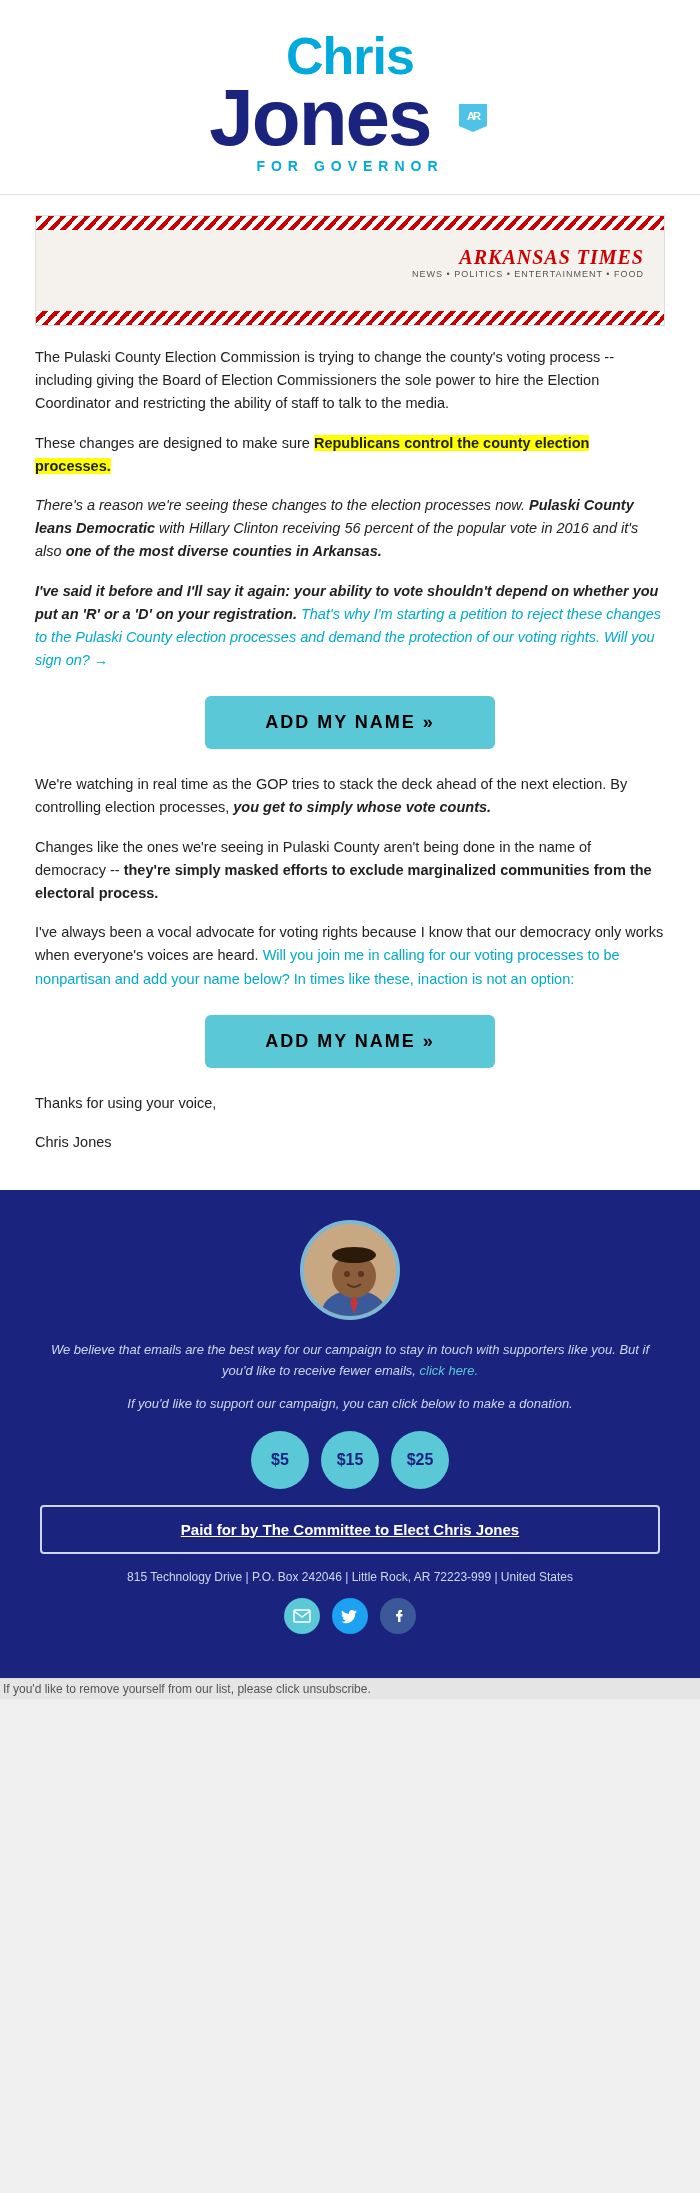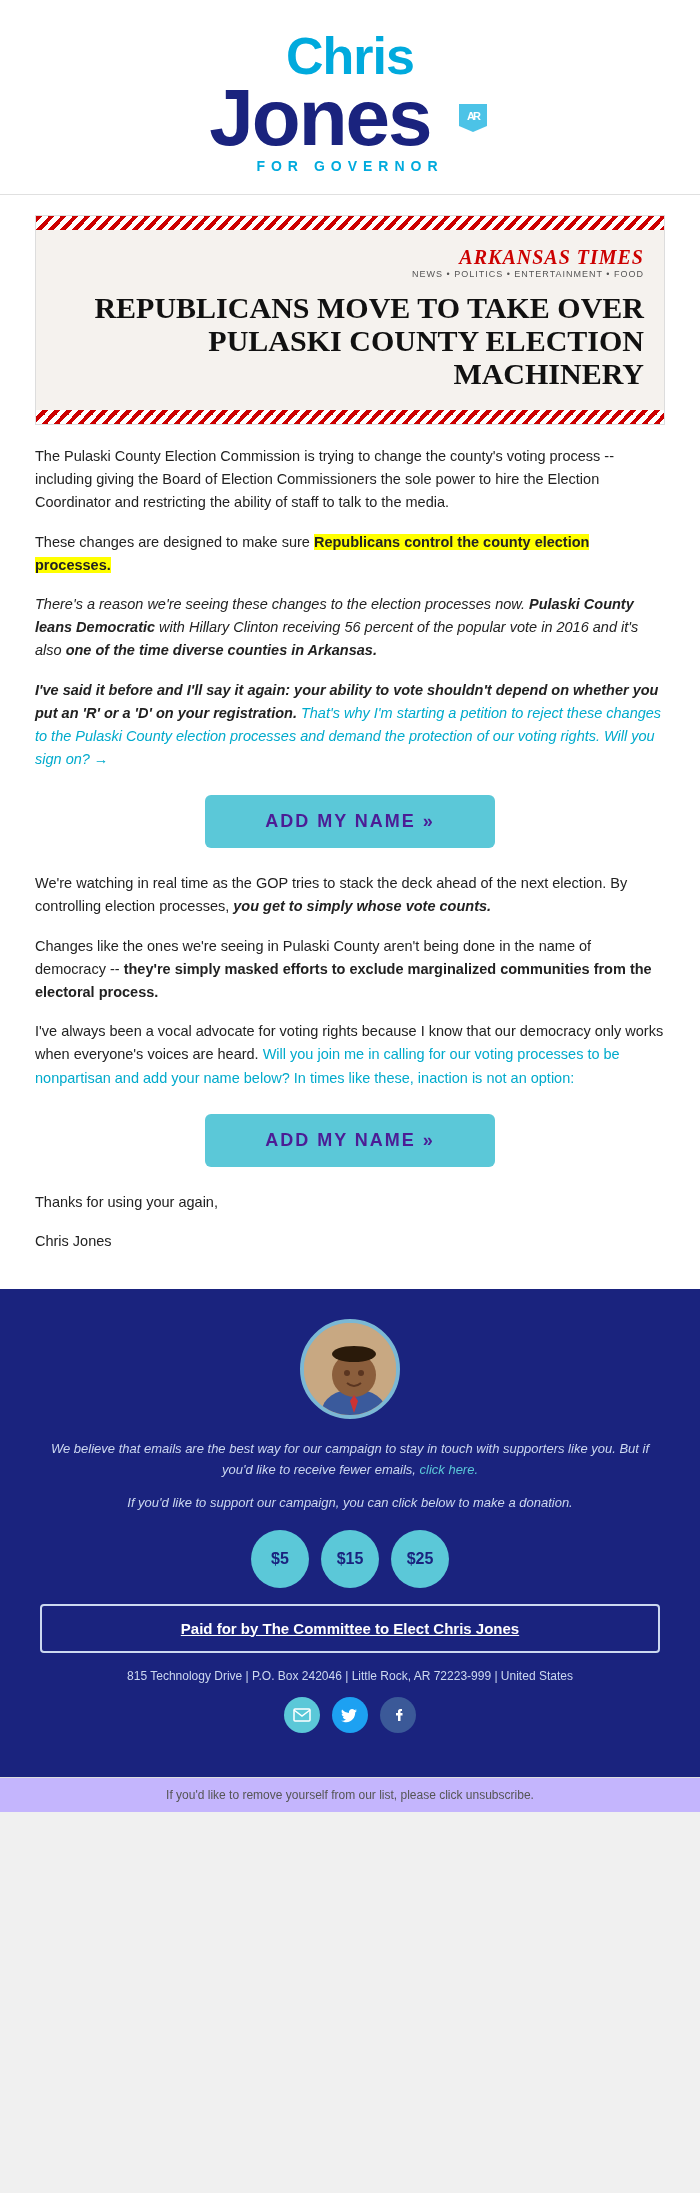--- a/index.html
+++ b/index.html
@@ -127,21 +127,21 @@
       text-decoration: none;
     }
     
     .cta-container {
       text-align: center;
       margin: 24px 0;
     }
     .cta-button {
       display: inline-block;
       background: #5bc8d8;
-      color: #4c1d95;
+      color: #000000;
       font-size: 18px;
       font-weight: 900;
       padding: 16px 60px;
       border-radius: 6px;
       text-decoration: none;
       letter-spacing: 2px;
       cursor: pointer;
       border: none;
     }
     
@@ -220,23 +220,22 @@
       display: flex;
       align-items: center;
       justify-content: center;
       font-size: 18px;
       cursor: pointer;
     }
     .social-email { background: #5bc8d8; color: white; }
     .social-twitter { background: #1da1f2; color: white; }
     .social-facebook { background: #3b5998; color: white; }
     .unsubscribe-bar {
-      background: #c4b5fd;
-      padding: 10px;
-      text-align: center;
+      background: #e5e5e5;
+      padding: 3px;
       font-size: 12px;
       color: #555;
       border-top: 1px solid #ddd;
     }
     .divider {
       height: 1px;
       background: #e0e0e0;
       margin: 0;
     }
     .italic-text { font-style: italic; }
@@ -265,35 +264,34 @@
   <div class="divider"></div>
 
   <div class="main-content">
 
 
     <div class="newspaper-clip">
       <div class="newspaper-top-tear"></div>
       <div class="newspaper-inner">
         <div class="newspaper-title-red">ARKANSAS TIMES</div>
         <div class="newspaper-subtitle">NEWS • POLITICS • ENTERTAINMENT • FOOD</div>
-        <div class="newspaper-headline">REPUBLICANS MOVE TO TAKE OVER PULASKI COUNTY ELECTION MACHINERY</div>
       </div>
       <div class="newspaper-bottom-tear"></div>
     </div>
 
     <p class="body-para">
       <span>The Pulaski County Election Commission is trying to change the county's voting process -- including giving the Board of Election Commissioners the sole power to hire the Election Coordinator and restricting the ability of staff to talk to the media.</span>
     </p>
 
     <p class="body-para">
       <span>These changes are designed to make sure </span><span class="highlight-yellow">Republicans control the county election processes.</span>
     </p>
 
     <p class="body-para italic-text">
-      <span>There's a reason we're seeing these changes to the election processes now. </span><span class="bold-text">Pulaski County leans Democratic</span><span> with Hillary Clinton receiving 56 percent of the popular vote in 2016 and it's also </span><span class="bold-text">one of the time diverse counties in Arkansas.</span>
+      <span>There's a reason we're seeing these changes to the election processes now. </span><span class="bold-text">Pulaski County leans Democratic</span><span> with Hillary Clinton receiving 56 percent of the popular vote in 2016 and it's also </span><span class="bold-text">one of the most diverse counties in Arkansas.</span>
     </p>
 
     <p class="body-para italic-text">
       <span class="bold-text">I've said it before and I'll say it again: your ability to vote shouldn't depend on whether you put an 'R' or a 'D' on your registration.</span><span class="link-teal"> That's why I'm starting a petition to reject these changes to the Pulaski County election processes and demand the protection of our voting rights. Will you sign on? →</span>
     </p>
 
     <div class="cta-container">
       <button class="cta-button">ADD MY NAME »</button>
     </div>
 
@@ -306,21 +304,21 @@
     </p>
 
     <p class="body-para">
       <span>I've always been a vocal advocate for voting rights because I know that our democracy only works when everyone's voices are heard. </span><span class="link-teal">Will you join me in calling for our voting processes to be nonpartisan and add your name below? In times like these, inaction is not an option:</span>
     </p>
 
     <div class="cta-container">
       <button class="cta-button">ADD MY NAME »</button>
     </div>
 
-    <p class="body-para">Thanks for using your again,</p>
+    <p class="body-para">Thanks for using your voice,</p>
     <p class="body-para">Chris Jones</p>
 
   </div>
 
   <div class="footer-dark">
 
     <div class="footer-avatar">
       <svg viewBox="0 0 100 100" width="100" height="100">
 
         <rect width="100" height="100" fill="#c8a882"></rect>

